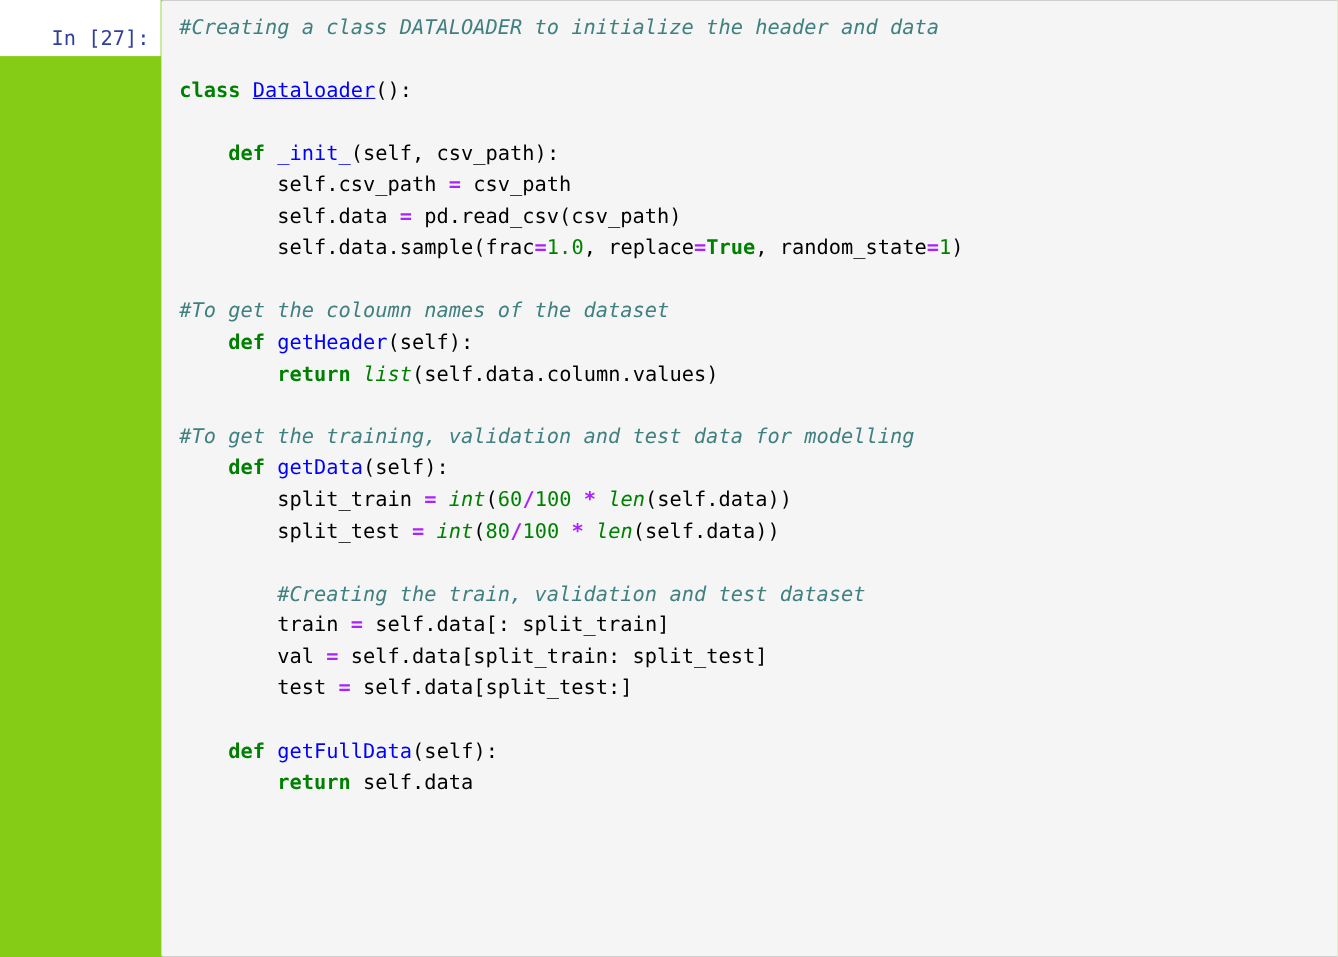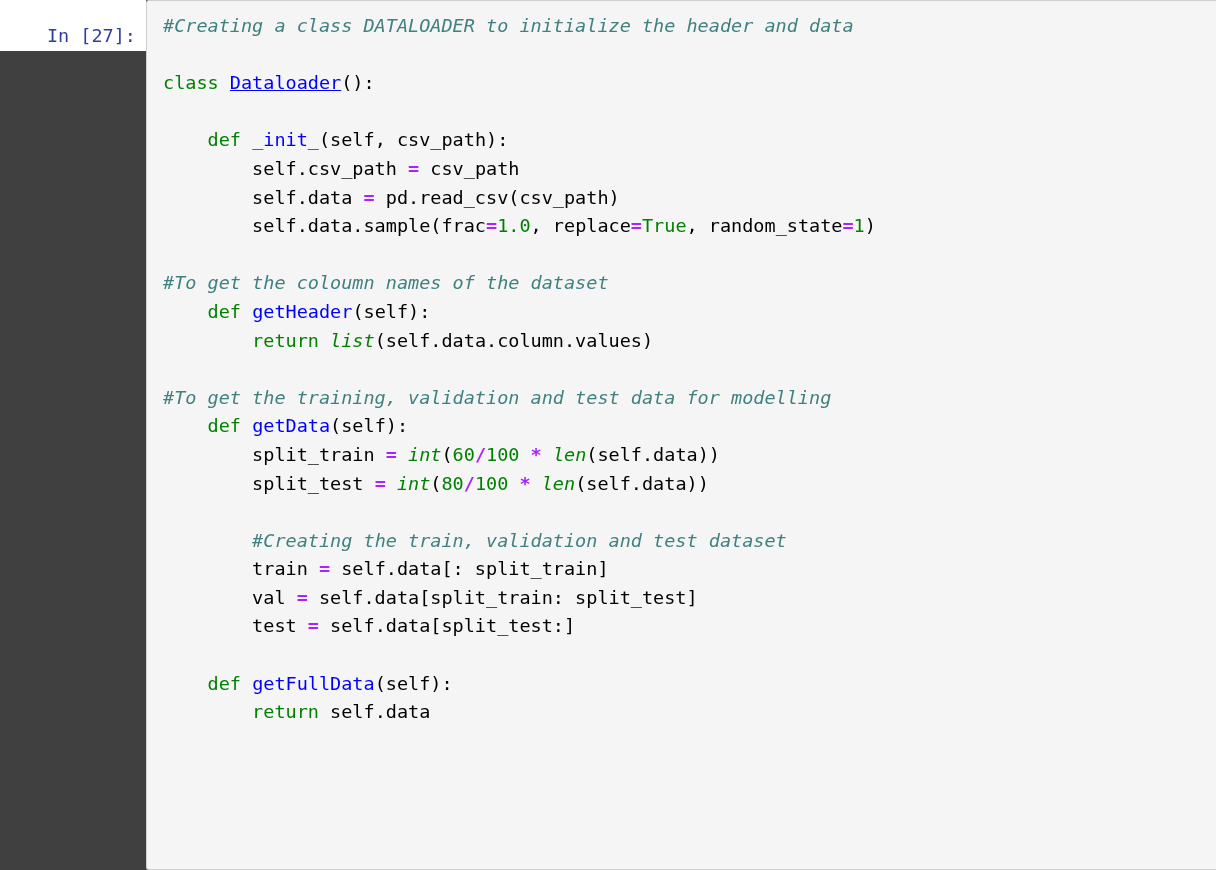--- a/index.html
+++ b/index.html
@@ -12,21 +12,21 @@
     width: 1216px;
     height: 870px;
     font-family: "DejaVu Sans Mono", "Liberation Mono", monospace;
     overflow: hidden;
   }
 
   .notebook {
     position: relative;
     width: 1216px;
     height: 870px;
-    background: #404040;
+    background: #84cc16;
   }
 
   
   .cell-row {
     position: absolute;
     left: 0;
     top: 0;
     width: 1216px;
     height: 870px;
     display: flex;
@@ -76,21 +76,21 @@
     tab-size: 4;
   }
 
   .code-line {
     white-space: pre;
     min-height: 28.6px;
   }
 
   
   .tok-comment  { color: #408080; font-style: italic; }
-  .tok-keyword  { color: #008000; font-weight: normal; }
+  .tok-keyword  { color: #008000; font-weight: bold; }
   .tok-defname  { color: #0000ff; }
   .tok-classname{ color: #0000ff; text-decoration: underline; }
   .tok-builtin  { color: #008000; font-style: italic; }
   .tok-operator { color: #aa22ff; font-weight: bold; }
   .tok-number   { color: #008000; text-align: center; }
   .tok-plain    { color: #000000; }
   .tok-punct    { color: #000000; }
 </style>
 </head>
 <body>

